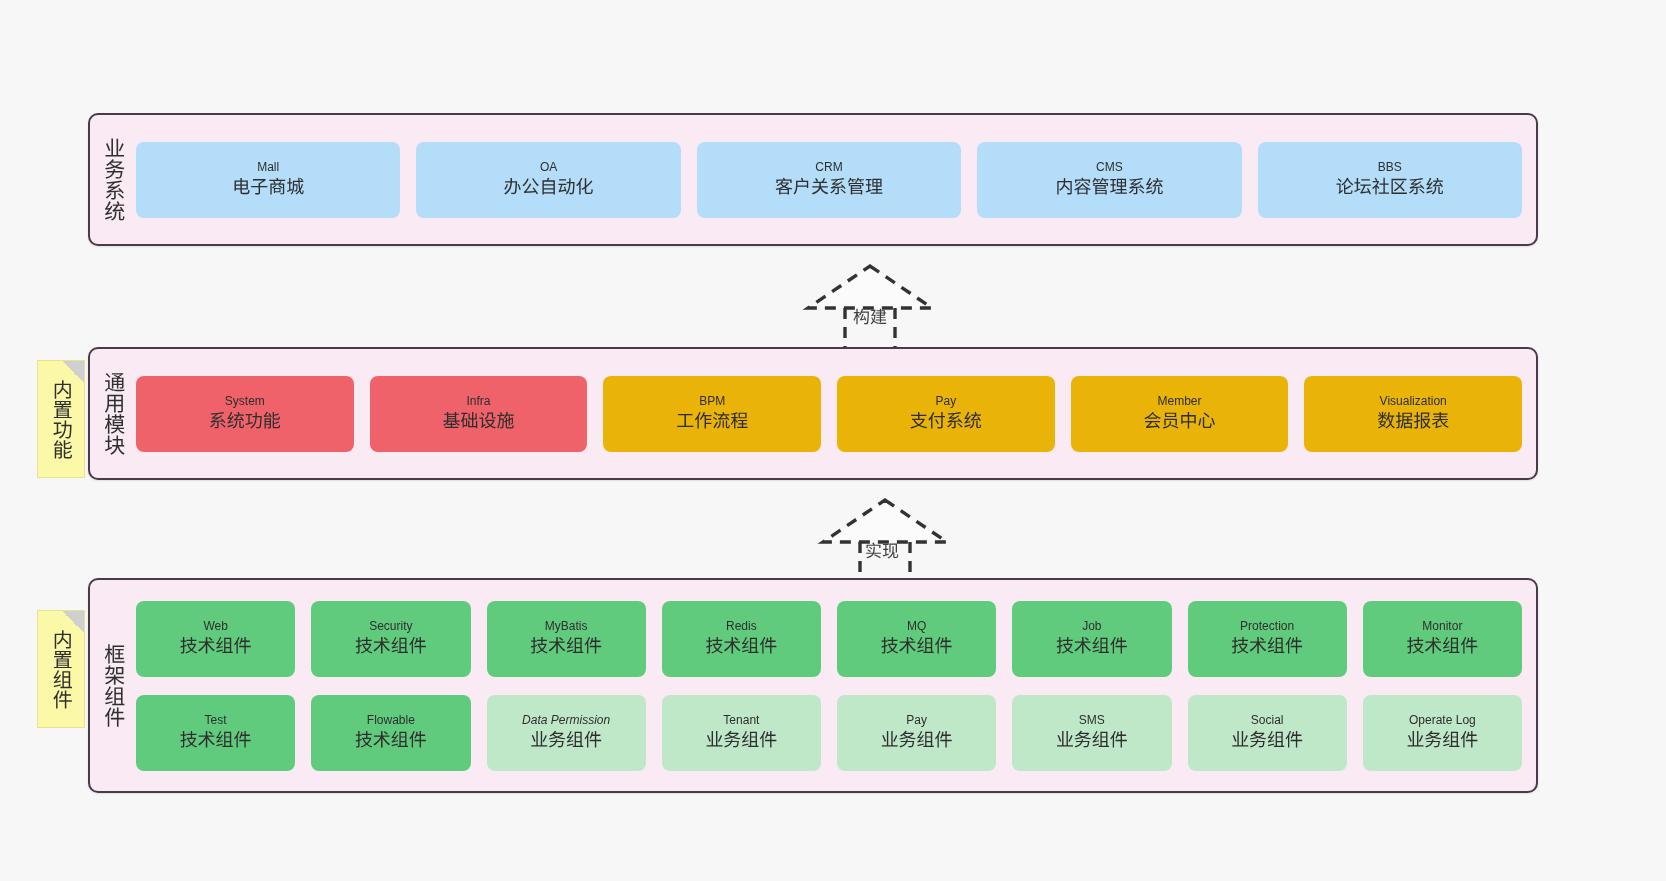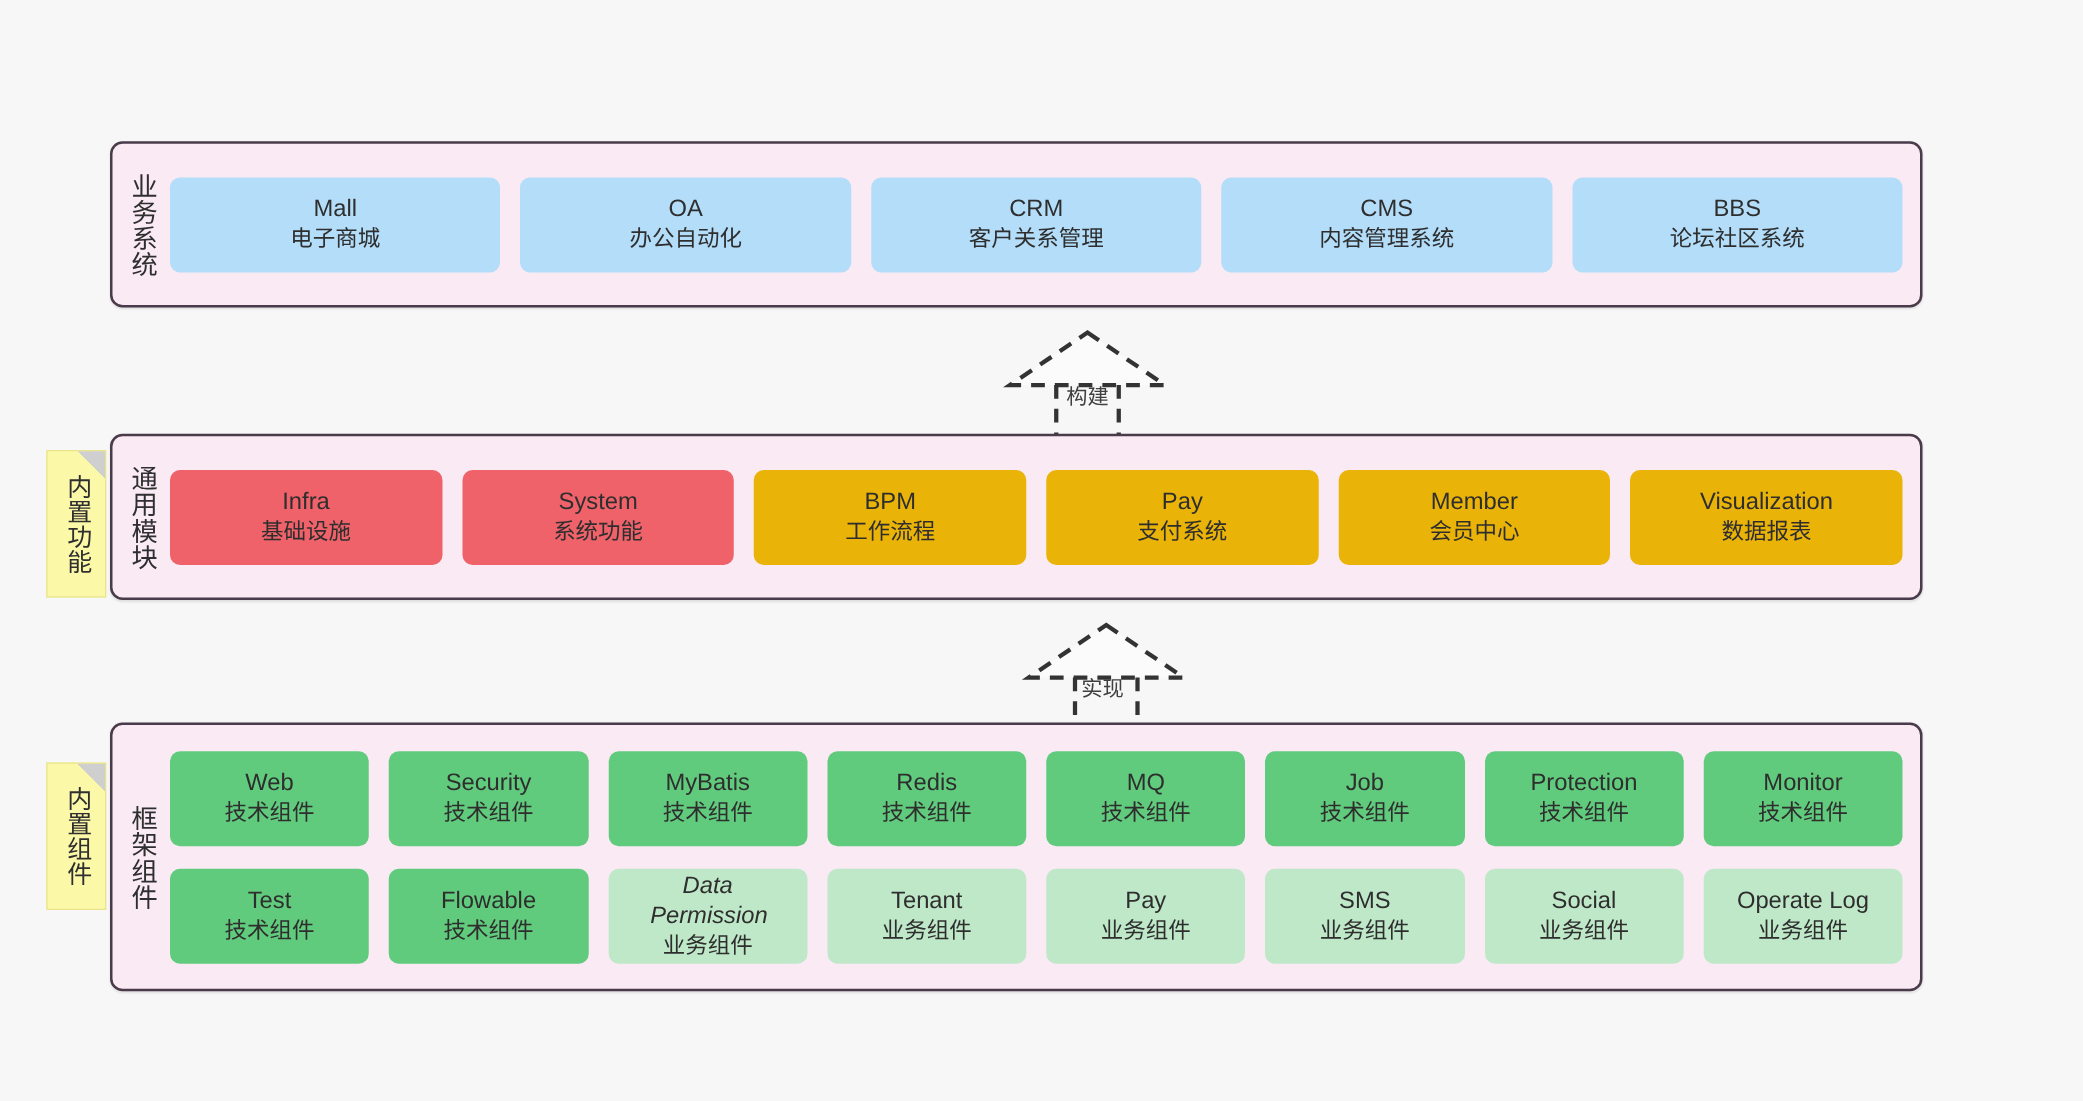--- a/index.html
+++ b/index.html
@@ -73,21 +73,21 @@
     display: flex;
     flex-direction: column;
     align-items: center;
     justify-content: center;
     text-align: center;
     line-height: 1.28;
     padding: 6px 4px;
     user-select: none;
   }
   .card .en {
-    font-size: 19px;
+    font-size: 12px;
     color: #2e2e2e;
   }
   .card .cn {
     font-size: 18px;
     color: #2e2e2e;
   }
 
   
   .c-blue       { background: #b3ddf9; }
   .c-red        { background: #f0626a; }
@@ -189,27 +189,27 @@
   <div class="note" style="left:37px; top:360px; width:48px; height:118px;">
     <span>内置功能</span>
   </div>
 
   <div class="layer" id="layer-common" style="left:88px; top:347px; width:1450px; height:133px;">
     <div class="layer-title">通用模块</div>
     <div class="layer-body">
       <div class="row" style="height:76px;">
 
         <div class="card c-red">
+          <span class="en">System</span>
+          <span class="cn">系统功能</span>
+        </div>
+
+        <div class="card c-red">
           <span class="en">Infra</span>
           <span class="cn">基础设施</span>
-        </div>
-
-        <div class="card c-red">
-          <span class="en">System</span>
-          <span class="cn">系统功能</span>
         </div>
 
         <div class="card c-pink">
           <span class="en">BPM</span>
           <span class="cn">工作流程</span>
         </div>
 
         <div class="card c-pink">
           <span class="en">Pay</span>
           <span class="cn">支付系统</span>

